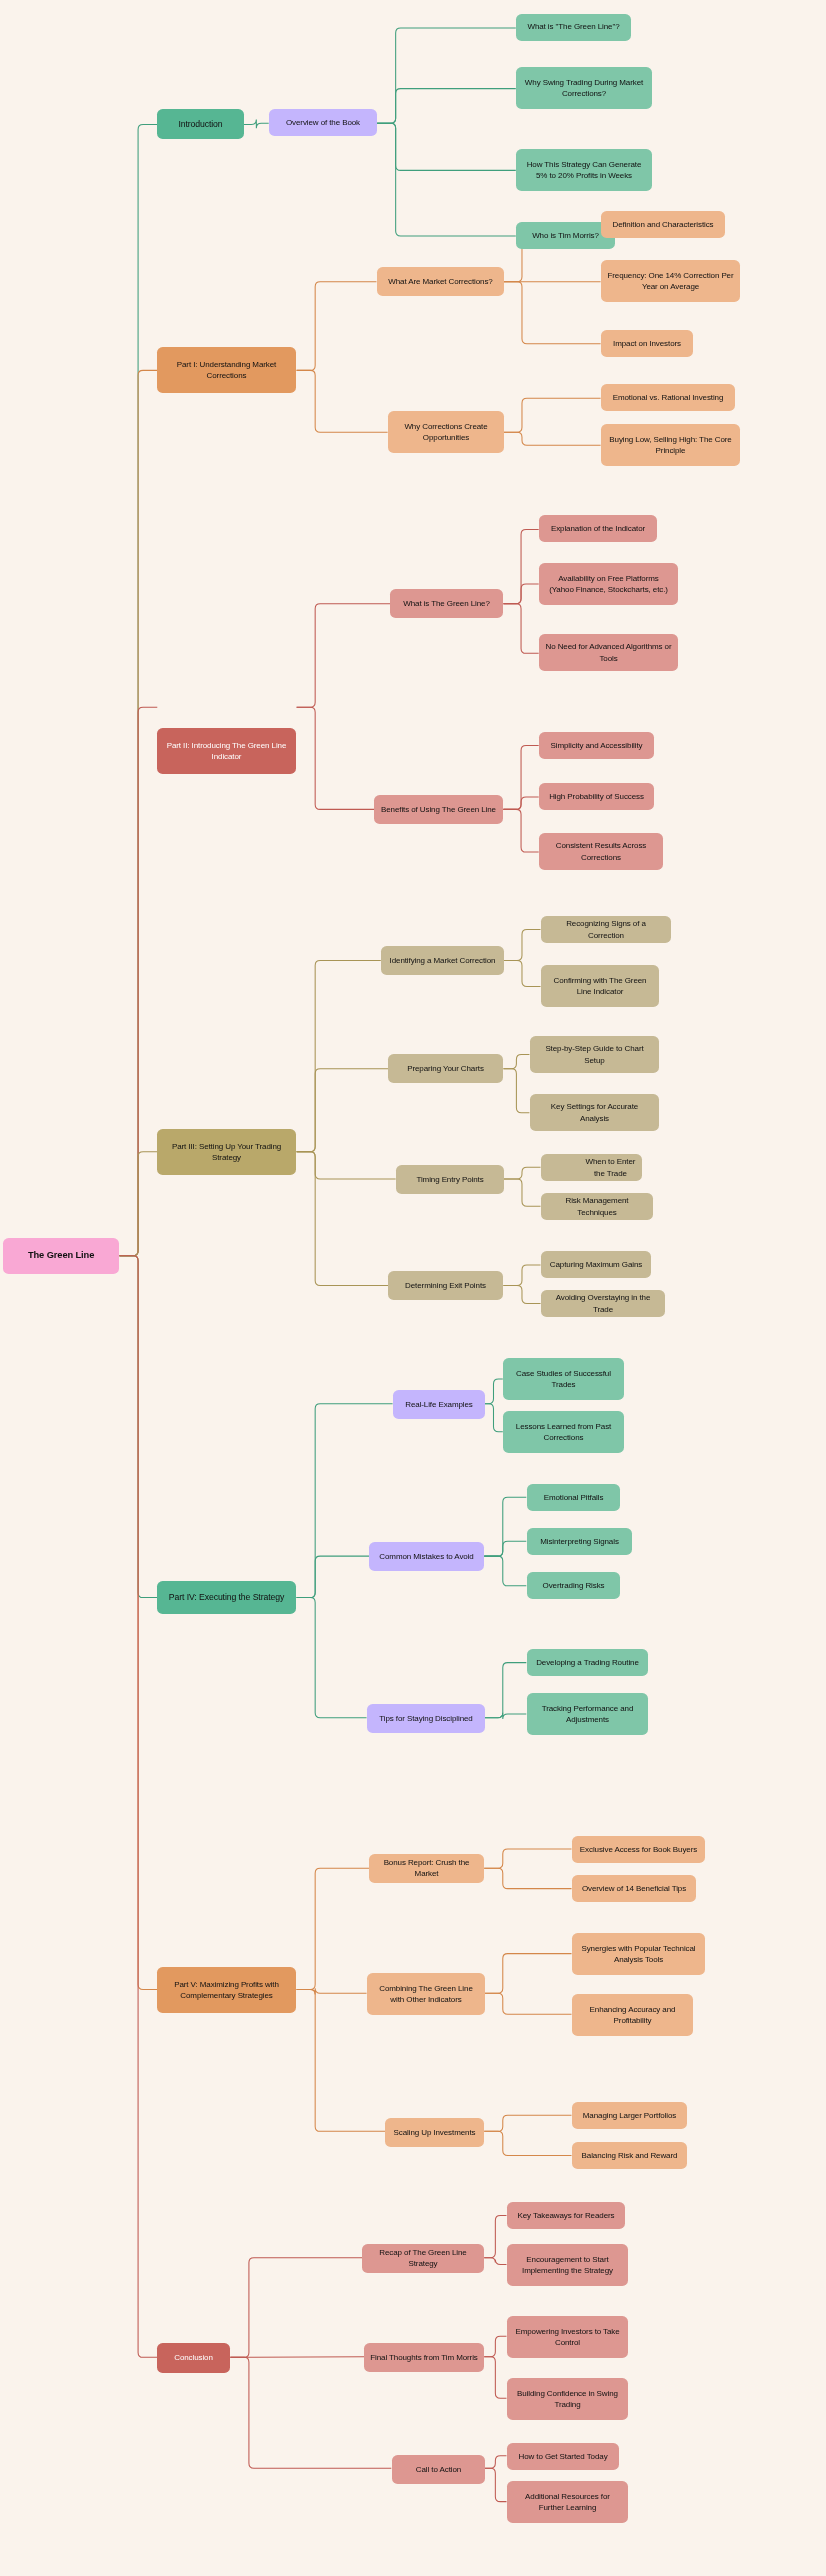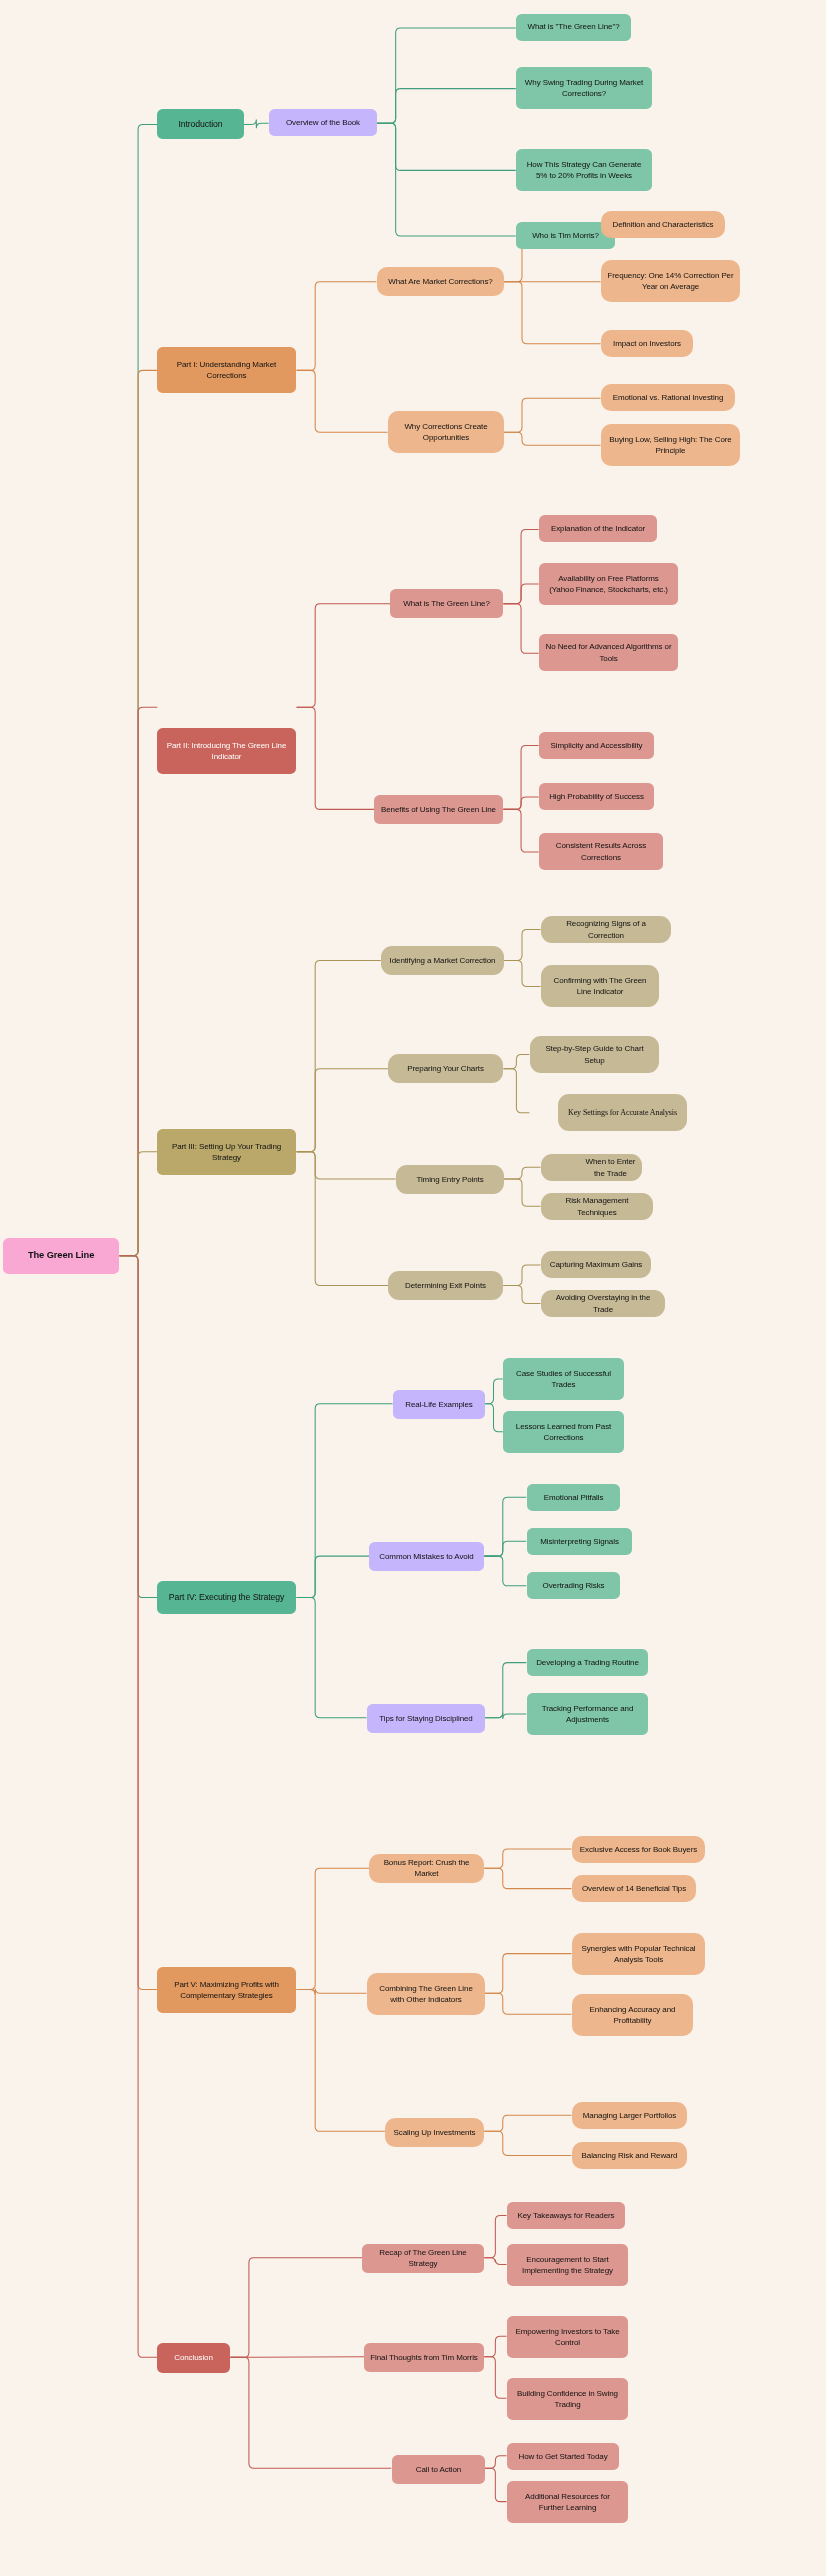--- a/index.html
+++ b/index.html
@@ -38,25 +38,25 @@
     color: #111111;
     letter-spacing: -0.1px;
     font-weight: 400;
   }
   .node.white-text { color: #ffffff; }
   .n-root    { background: #f9a8d4; font-size: 9.3px; font-weight: bold; }
   .n-green-d { background: #56b693; font-size: 8.7px; }
   .n-green-m { background: #c4b5fd; font-size: 8px; }
   .n-green-l { background: #7fc6a8; font-size: 8px; }
   .n-orange-d{ background: #e2995f; font-size: 8px; }
-  .n-orange-l{ background: #eeb68c; font-size: 8px; border-radius: 10px; }
+  .n-orange-l{ background: #eeb68c; font-size: 8px; }
   .n-red-d   { background: #c8645c; font-size: 8px; }
   .n-red-l   { background: #dd9791; font-size: 8px; text-align: center; }
   .n-olive-d { background: #b9a86a; font-size: 8px; }
-  .n-olive-l { background: #c6b995; font-size: 8px; border-radius: 11px; }
+  .n-olive-l { background: #c6b995; font-size: 8px; }
 </style>
 </head>
 <body>
 
 <div id="mindmap-root">
   <svg id="edge-layer" viewBox="0 0 1334 4158" xmlns="http://www.w3.org/2000/svg">
       <path d="M 193 2027 L 215 2027 Q 223 2027 223 2019 L 223 208 Q 223 200 231 200 L 254 200" fill="none" stroke="#3f9e7c" stroke-width="1.7"></path>
       <path d="M 394 200 L 406 200 Q 414 200 414 192 L 414 206 Q 414 198 422 198 L 434 198" fill="none" stroke="#3f9e7c" stroke-width="1.7"></path>
       <path d="M 609 198 L 631 198 Q 639 198 639 190 L 639 52 Q 639 44 647 44 L 833 44" fill="none" stroke="#3f9e7c" stroke-width="1.7"></path>
       <path d="M 609 198 L 631 198 Q 639 198 639 190 L 639 150 Q 639 142 647 142 L 833 142" fill="none" stroke="#3f9e7c" stroke-width="1.7"></path>
@@ -148,21 +148,21 @@
       <div class="node n-red-l" style="left: 374px; top: 795px; width: 129px; height: 28.5px;">Benefits of Using The Green Line</div>
       <div class="node n-red-l" style="left: 539px; top: 732px; width: 115px; height: 27px;">Simplicity and Accessibility</div>
       <div class="node n-red-l" style="left: 539px; top: 783px; width: 115px; height: 27px;">High Probability of Success</div>
       <div class="node n-red-l" style="left: 539px; top: 833px; width: 124px; height: 37px;">Consistent Results Across Corrections</div>
       <div class="node n-olive-d" style="left: 157px; top: 1129px; width: 139px; height: 46px;">Part III: Setting Up Your Trading Strategy</div>
       <div class="node n-olive-l" style="left: 381px; top: 946px; width: 123px; height: 28.5px;">Identifying a Market Correction</div>
       <div class="node n-olive-l" style="left: 541px; top: 916px; width: 130px; height: 27px;">Recognizing Signs of a Correction</div>
       <div class="node n-olive-l" style="left: 541px; top: 965px; width: 118px; height: 42px;">Confirming with The Green Line Indicator</div>
       <div class="node n-olive-l" style="left: 388px; top: 1054px; width: 115px; height: 28.5px;">Preparing Your Charts</div>
       <div class="node n-olive-l" style="left: 530px; top: 1036px; width: 129px; height: 37px;">Step-by-Step Guide to Chart Setup</div>
-      <div class="node n-olive-l" style="left: 558px; top: 1094px; width: 129px; height: 37px; font-family: Liberation Serif, serif;">Key Settings for Accurate Analysis</div>
+      <div class="node n-olive-l" style="left: 530px; top: 1094px; width: 129px; height: 37px;">Key Settings for Accurate Analysis</div>
       <div class="node n-olive-l" style="left: 396px; top: 1165px; width: 108px; height: 28.5px;">Timing Entry Points</div>
       <div class="node n-olive-l" style="left: 541px; top: 1154px; width: 101px; height: 27px; padding-left: 44px;">When to Enter the Trade</div>
       <div class="node n-olive-l" style="left: 541px; top: 1193px; width: 112px; height: 27px;">Risk Management Techniques</div>
       <div class="node n-olive-l" style="left: 388px; top: 1271px; width: 115px; height: 28.5px;">Determining Exit Points</div>
       <div class="node n-olive-l" style="left: 541px; top: 1251px; width: 110px; height: 27px;">Capturing Maximum Gains</div>
       <div class="node n-olive-l" style="left: 541px; top: 1290px; width: 124px; height: 27px;">Avoiding Overstaying in the Trade</div>
       <div class="node n-green-d" style="left: 157px; top: 1581px; width: 139px; height: 33px;">Part IV: Executing the Strategy</div>
       <div class="node n-green-m" style="left: 393px; top: 1390px; width: 92px; height: 28.5px;">Real-Life Examples</div>
       <div class="node n-green-l" style="left: 503px; top: 1358px; width: 121px; height: 42px;">Case Studies of Successful Trades</div>
       <div class="node n-green-l" style="left: 503px; top: 1411px; width: 121px; height: 42px;">Lessons Learned from Past Corrections</div>

